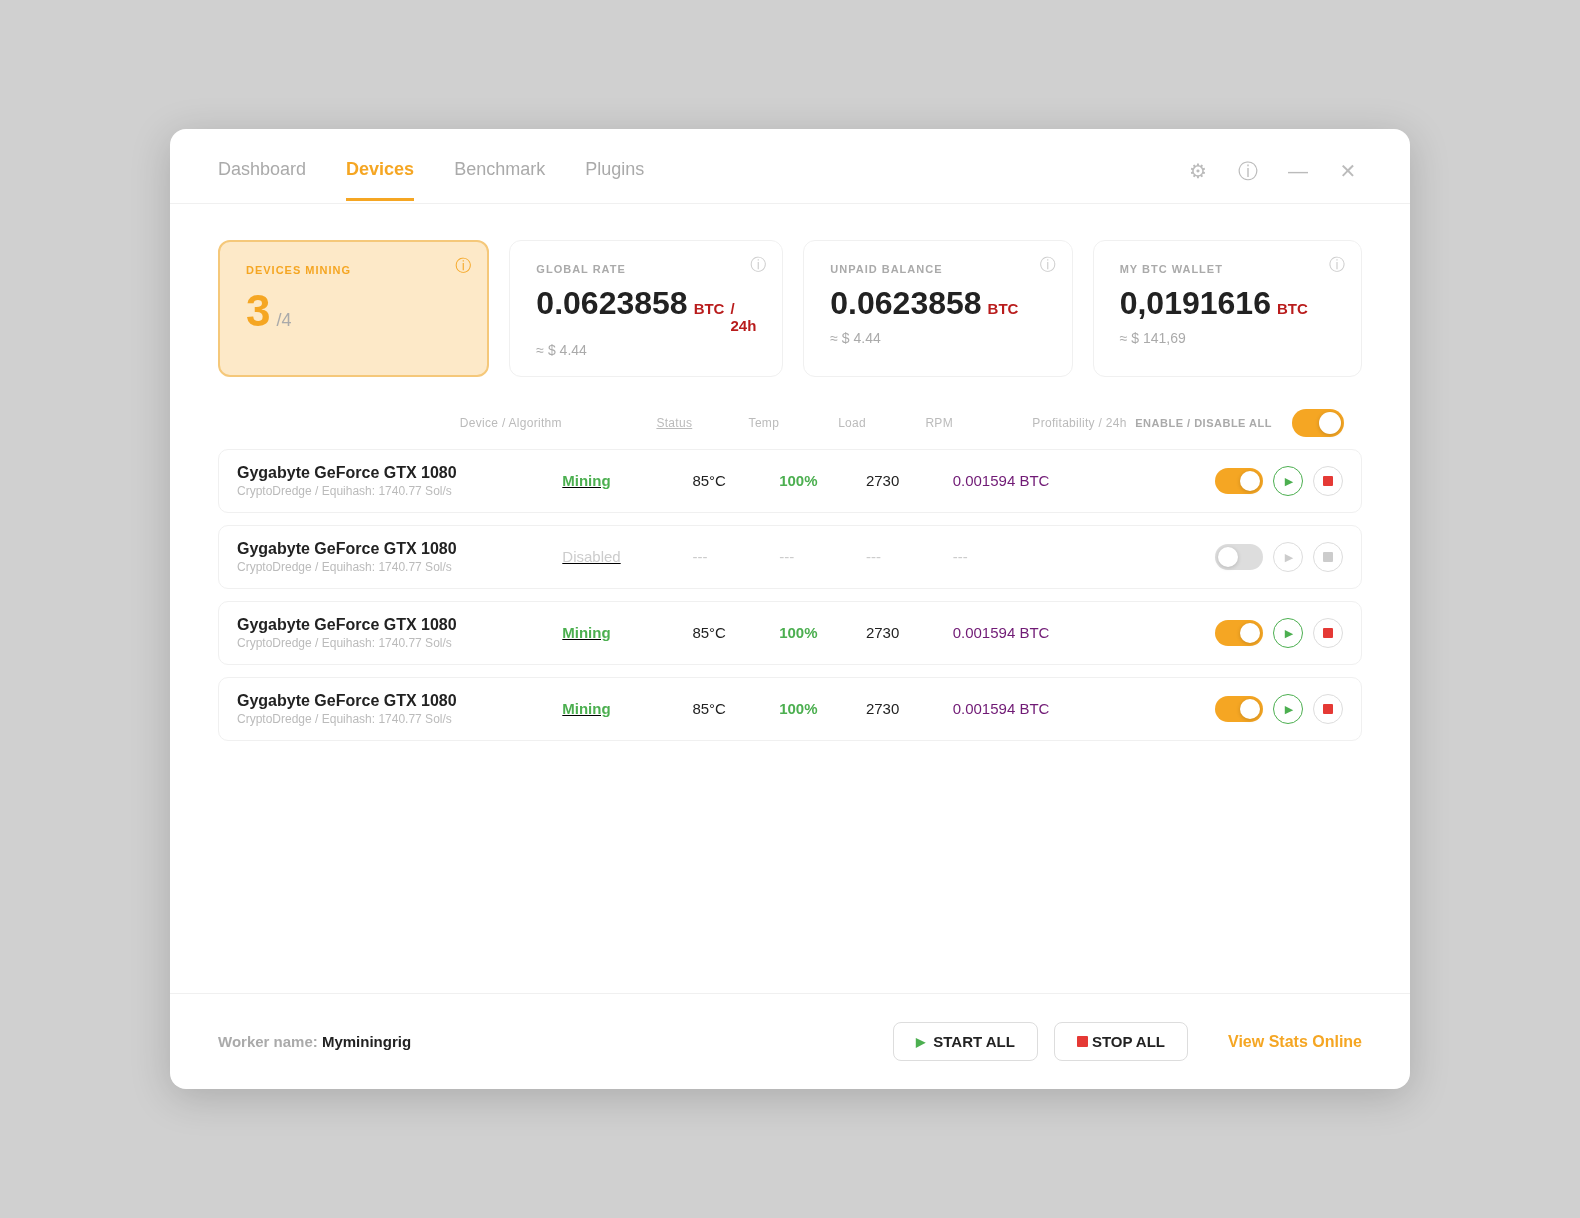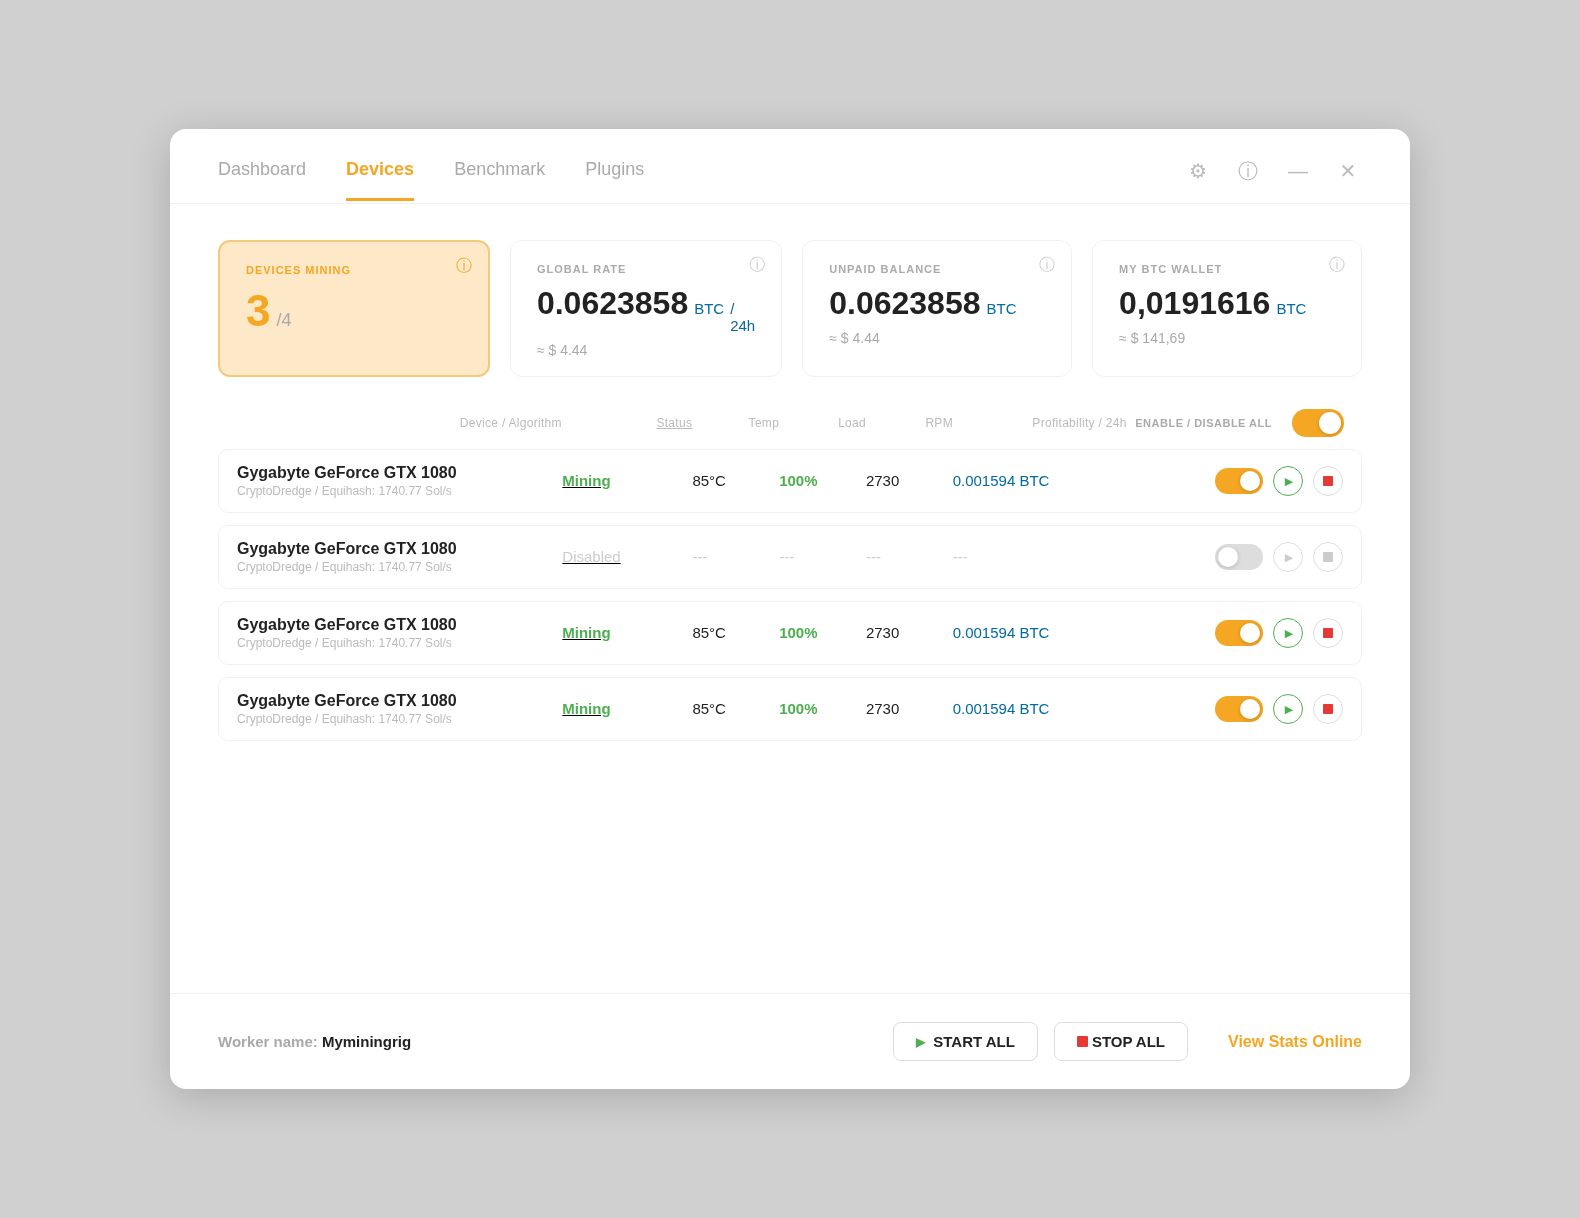--- a/index.html
+++ b/index.html
@@ -110,22 +110,22 @@
       display: flex;
       align-items: baseline;
       gap: 6px;
     }
     .card.orange-bg .card-main-value {
       color: #f5a623;
       font-size: 44px;
     }
     .card-main-value .unit {
       font-size: 15px;
-      font-weight: 400;
-      color: #0369a1;
+      font-weight: 700;
+      color: #b91c1c;
     }
     .card-main-value .sub-num {
       font-size: 18px;
       font-weight: 400;
       color: #aaa;
     }
     .card-sub-value {
       font-size: 14px;
       color: #aaa;
       margin-top: 8px;
@@ -177,21 +177,21 @@
       font-weight: 600;
       font-size: 15px;
     }
     .status-disabled {
       color: #ccc;
       font-size: 15px;
     }
     .temp-val { font-size: 15px; color: #222; }
     .load-val { font-size: 15px; color: #4caf50; font-weight: 600; }
     .rpm-val { font-size: 15px; color: #222; }
-    .profit-val { font-size: 15px; color: #0369a1; }
+    .profit-val { font-size: 15px; color: #701a75; }
     .val-dash { color: #ccc; font-size: 15px; }
     
     .toggle {
       width: 48px;
       height: 26px;
       border-radius: 13px;
       position: relative;
       cursor: pointer;
       flex-shrink: 0;
     }

